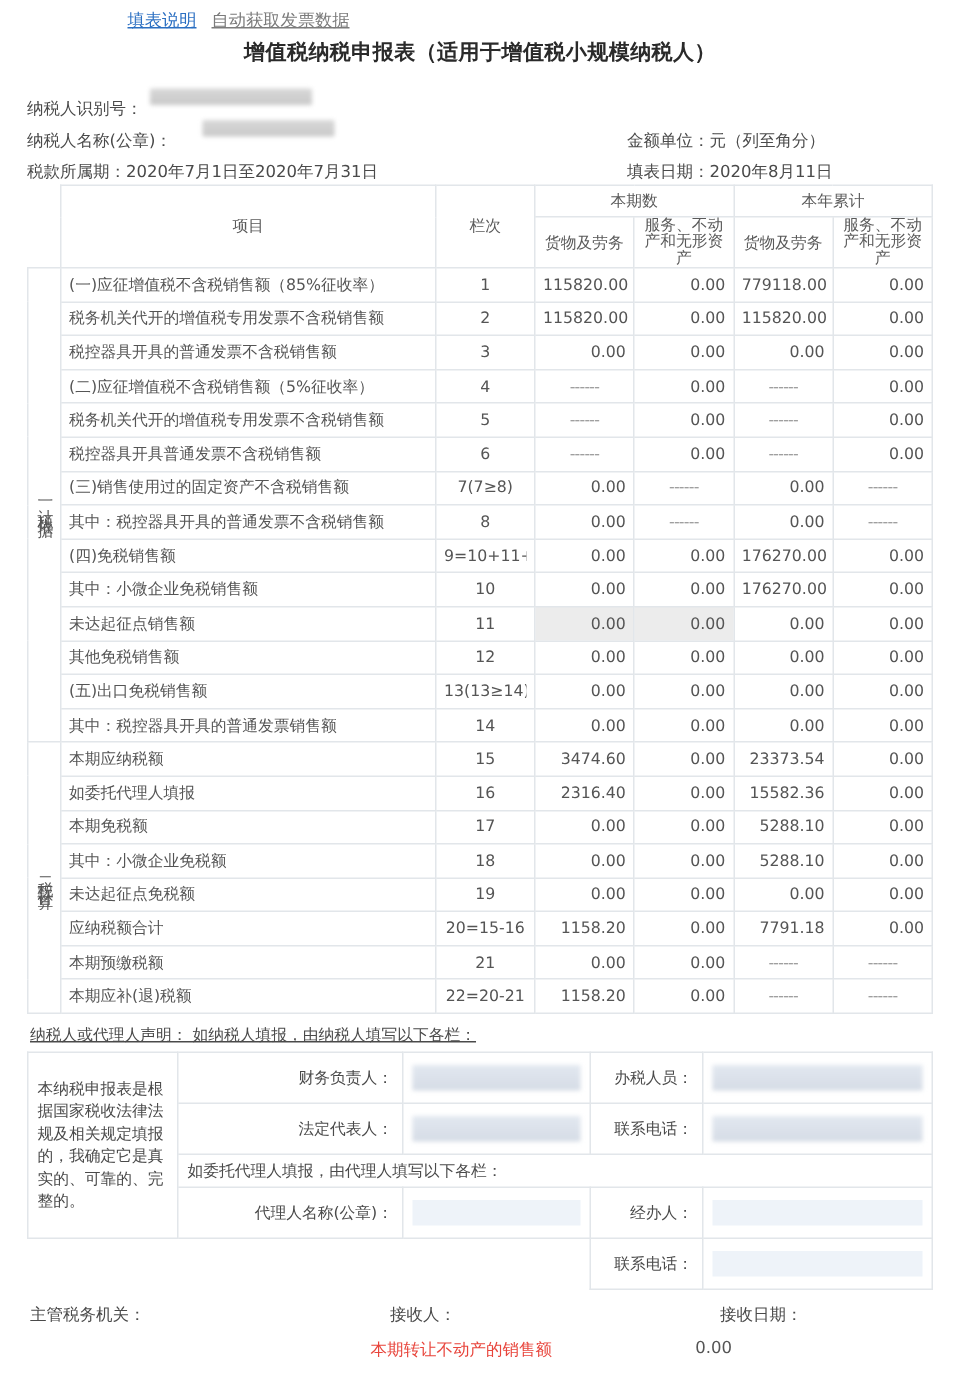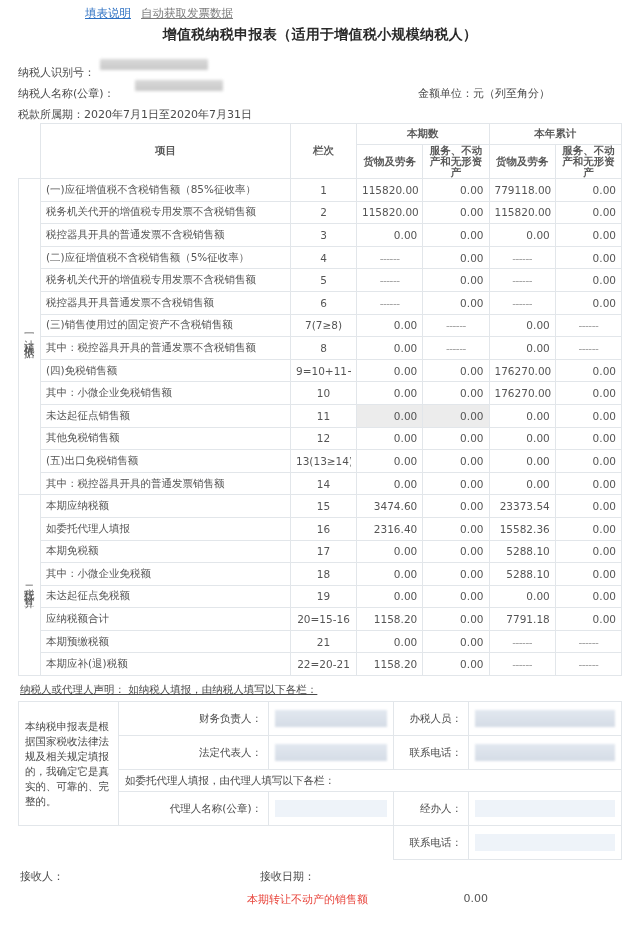--- a/index.html
+++ b/index.html
@@ -34,21 +34,21 @@
               background:linear-gradient(180deg,#d8d8d8,#c9c9c9);
               filter:blur(1.4px); border-radius:1px; margin-left:5px; }
 
   
   table.main { width:604px; border-collapse:collapse; margin-top:6px;
                table-layout:fixed; }
   table.main th, table.main td {
     border:1px solid #e2e6ea; font-weight:normal; color:#555;
     font-size:10.5px; padding:0 5px; height:22.6px; vertical-align:middle;
   }
-  table.main thead th { color:#5a5a5a; text-align:center; height:21px;font-weight:bold; }
+  table.main thead th { color:#5a5a5a; text-align:center; height:21px; }
   .c-side  { width:22px;  text-align:center; padding:0 2px; }
   .c-item  { width:250px; text-align:left; }
   .c-lineno{ width:66px;  text-align:center; }
   .c-num   { width:88px;  text-align:right; color:#666; }
   .dash { color:#9a9a9a; letter-spacing:-0.5px; }
   .shaded { background:#ececec; color:#9b9b9b; }
   .sidelabel { writing-mode:vertical-rl; text-orientation:upright;
                letter-spacing:3px; line-height:1; font-size:10.5px;
                display:inline-block; color:#555; }
   .clip { overflow:hidden; white-space:nowrap; display:block; }
@@ -104,20 +104,24 @@
       </div>
       <div class="meta-right">
         <span class="meta-label">金额单位：元（列至角分）</span>
       </div>
     </div>
     <div class="meta-row">
       <div class="meta-left">
         <span class="meta-label">税款所属期：</span>
         <span class="meta-label">2020年7月1日至2020年7月31日</span>
       </div>
+      <div class="meta-right">
+        <span class="meta-label">填表日期：</span>
+        <span class="meta-label">2020年8月11日</span>
+      </div>
     </div>
   </div>
 
   <table class="main">
     <thead>
       <tr>
         <th class="c-side" rowspan="2" style="border:none"></th>
         <th class="c-item" rowspan="2">项目</th>
         <th class="c-lineno" rowspan="2">栏次</th>
         <th colspan="2">本期数</th>
@@ -400,20 +404,21 @@
       <td class="noborder"></td>
       <td class="sig-lbl">联系电话：</td>
       <td>
             <span class="field"></span>
           </td>
     </tr>
   </tbody>
     </table>
 
   <div class="botmeta">
+    <div>主管税务机关：</div>
     <div>接收人：</div>
     <div>接收日期：</div>
   </div>
 
   <div class="redline">
     <div class="lbl">本期转让不动产的销售额</div>
     <div class="val">0.00</div>
   </div>
 
   <div class="btnbar" id="btnbar"></div>

